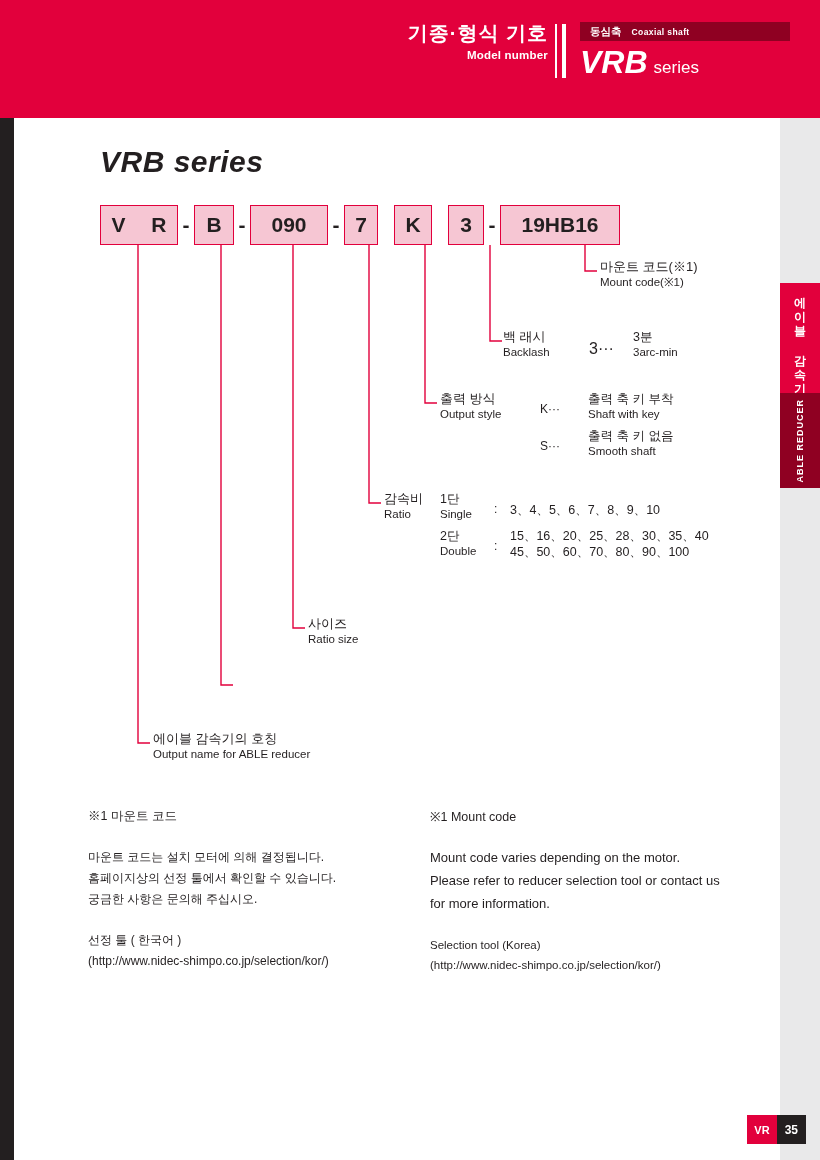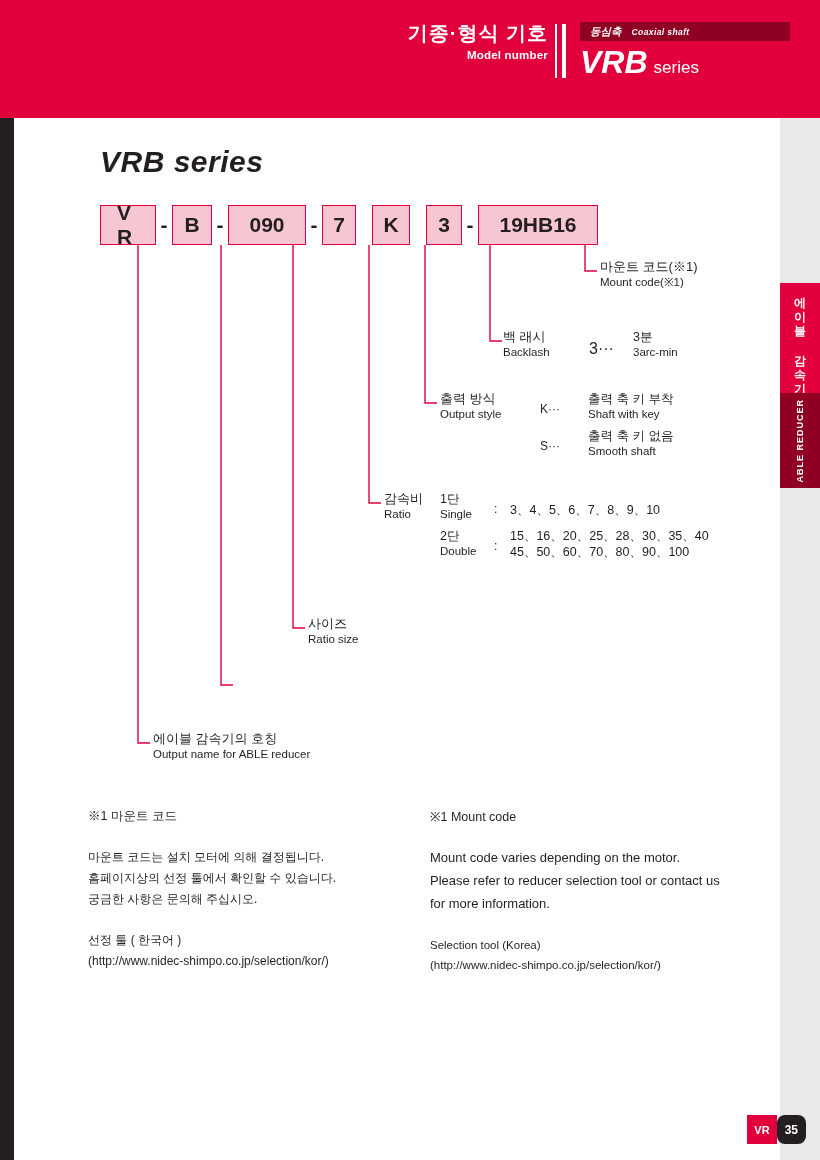--- a/index.html
+++ b/index.html
@@ -30,21 +30,21 @@
   .hdr-divider {
     width:4px; height:54px; background:#ffffff; margin-top:2px; margin-right:14px;
     position:relative;
   }
   .hdr-divider:after{
     content:""; position:absolute; left:-7px; top:0; width:2px; height:54px; background:#ffffff;
   }
   .hdr-right { position:relative; }
   .coaxial-bar {
     background:#8f0022; color:#ffffff; height:19px; display:flex; align-items:center;
-    padding:0 10px; width:210px;font-style:italic;
+    padding:0 10px; width:210px;
   }
   .coaxial-ko { font-size:10.5px; font-weight:bold; }
   .coaxial-en { font-size:8.5px; font-weight:bold; margin-left:10px; letter-spacing:.4px;}
   .vrb-line { color:#ffffff; margin-top:3px; display:flex; align-items:baseline; }
   .vrb-big { font-size:32px; font-weight:bold; font-style:italic; letter-spacing:0px; }
   .vrb-series { font-size:17px; margin-left:6px; }
 
   
   .page {
     position:absolute; left:0; top:118px; width:820px; height:1042px; background:#ffffff;
@@ -73,21 +73,21 @@
   }
   .tab-dark span { writing-mode:vertical-rl; transform:rotate(180deg); }
 
   
   .code-row { position:absolute; left:100px; top:87px; display:flex; align-items:center; }
   .cbox {
     background:#f6c6d3; border:1px solid #e2003c;
     height:40px; display:flex; align-items:center; justify-content:center;
     font-size:21px; font-weight:bold; color:#231f20;
   }
-  .cbox.w-vr   { width:56px; letter-spacing:10px; padding-left:16px;}
+  .cbox.w-vr   { width:78px; letter-spacing:10px; padding-left:10px;}
   .cbox.w-b    { width:40px; }
   .cbox.w-090  { width:78px; }
   .cbox.w-7    { width:34px; }
   .cbox.w-k    { width:38px; }
   .cbox.w-3    { width:36px; }
   .cbox.w-mt   { width:120px; }
   .dash { width:16px; text-align:center; font-size:21px; font-weight:bold; color:#231f20; }
 
   
   .leaders { position:absolute; left:0; top:0; width:820px; height:1042px; pointer-events:none; }
@@ -111,21 +111,21 @@
   .note-p { font-size:12px; line-height:1.75; color:#231f20; margin-top:22px; white-space:nowrap;}
   .note-p.en { font-size:13px; }
   .note-link { font-size:12px; line-height:1.75; color:#231f20; margin-top:20px; white-space:nowrap;}
   .note-link.en { font-size:11.5px; }
 
   
   .pg { position:absolute; right:14px; bottom:16px; display:flex; align-items:stretch; height:29px; }
   .pg-vr { background:#e2003c; color:#ffffff; font-size:11px; font-weight:bold;
            padding:0 7px; display:flex; align-items:center; }
   .pg-num { background:#231f20; color:#ffffff; font-size:12px; font-weight:bold;
-            padding:0 8px; display:flex; align-items:center;border-radius:8px; }
+            padding:0 8px; display:flex; align-items:center; }
 </style>
 </head>
 <body>
 
 <div class="header">
   <div class="header-inner">
     <div class="hdr-left">
       <div class="hdr-ko">기종·형식 기호</div>
       <div class="hdr-en">Model number</div>
     </div>

